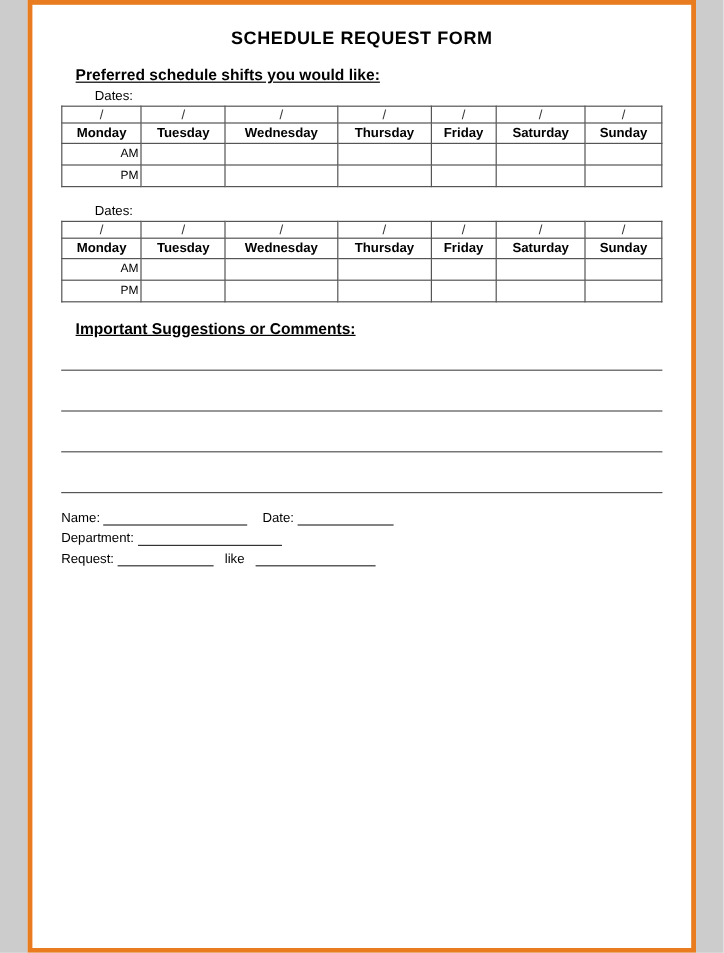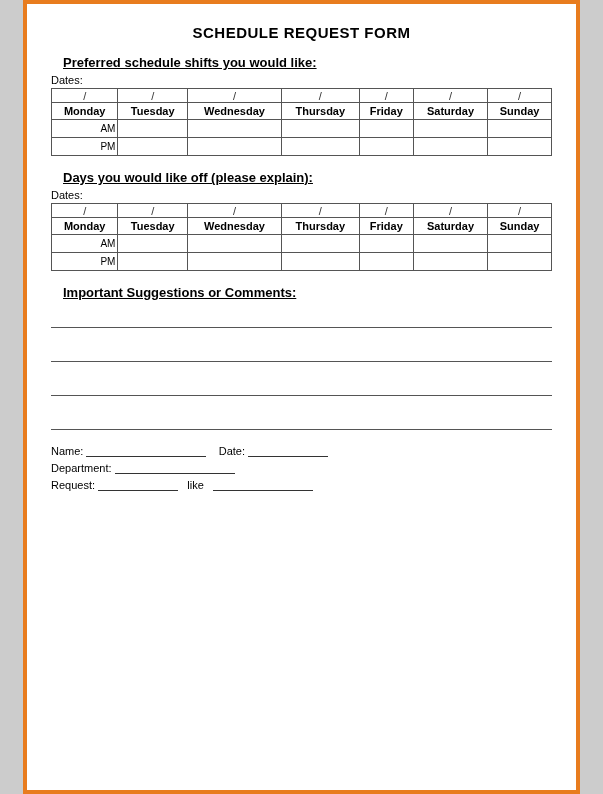--- a/index.html
+++ b/index.html
@@ -43,20 +43,21 @@
       padding-left: 12px;
     }
 
     .dates-row {
       font-size: 11px;
       margin-bottom: 2px;
     }
 
     .dates-row span {
       font-size: 11px;
+      margin-left: 28px;
     }
 
     .schedule-table {
       width: 100%;
       border-collapse: collapse;
       margin-bottom: 14px;
     }
 
     .schedule-table td,
     .schedule-table th {
@@ -198,21 +199,20 @@
         <td></td>
         <td></td>
         <td></td>
         <td></td>
       </tr>
     </tbody>
       </table>
   </div>
 
   <div class="section-gap">
-    <div class="section-label">Days you would like off (please explain):</div>
     <div class="dates-row">
       <span>Dates:</span>
     </div>
     <table class="schedule-table">
       <tbody>
           <tr class="slash-row">
         <td class="slash-cell">/</td>
         <td class="slash-cell">/</td>
         <td class="slash-cell">/</td>
         <td class="slash-cell">/</td>

